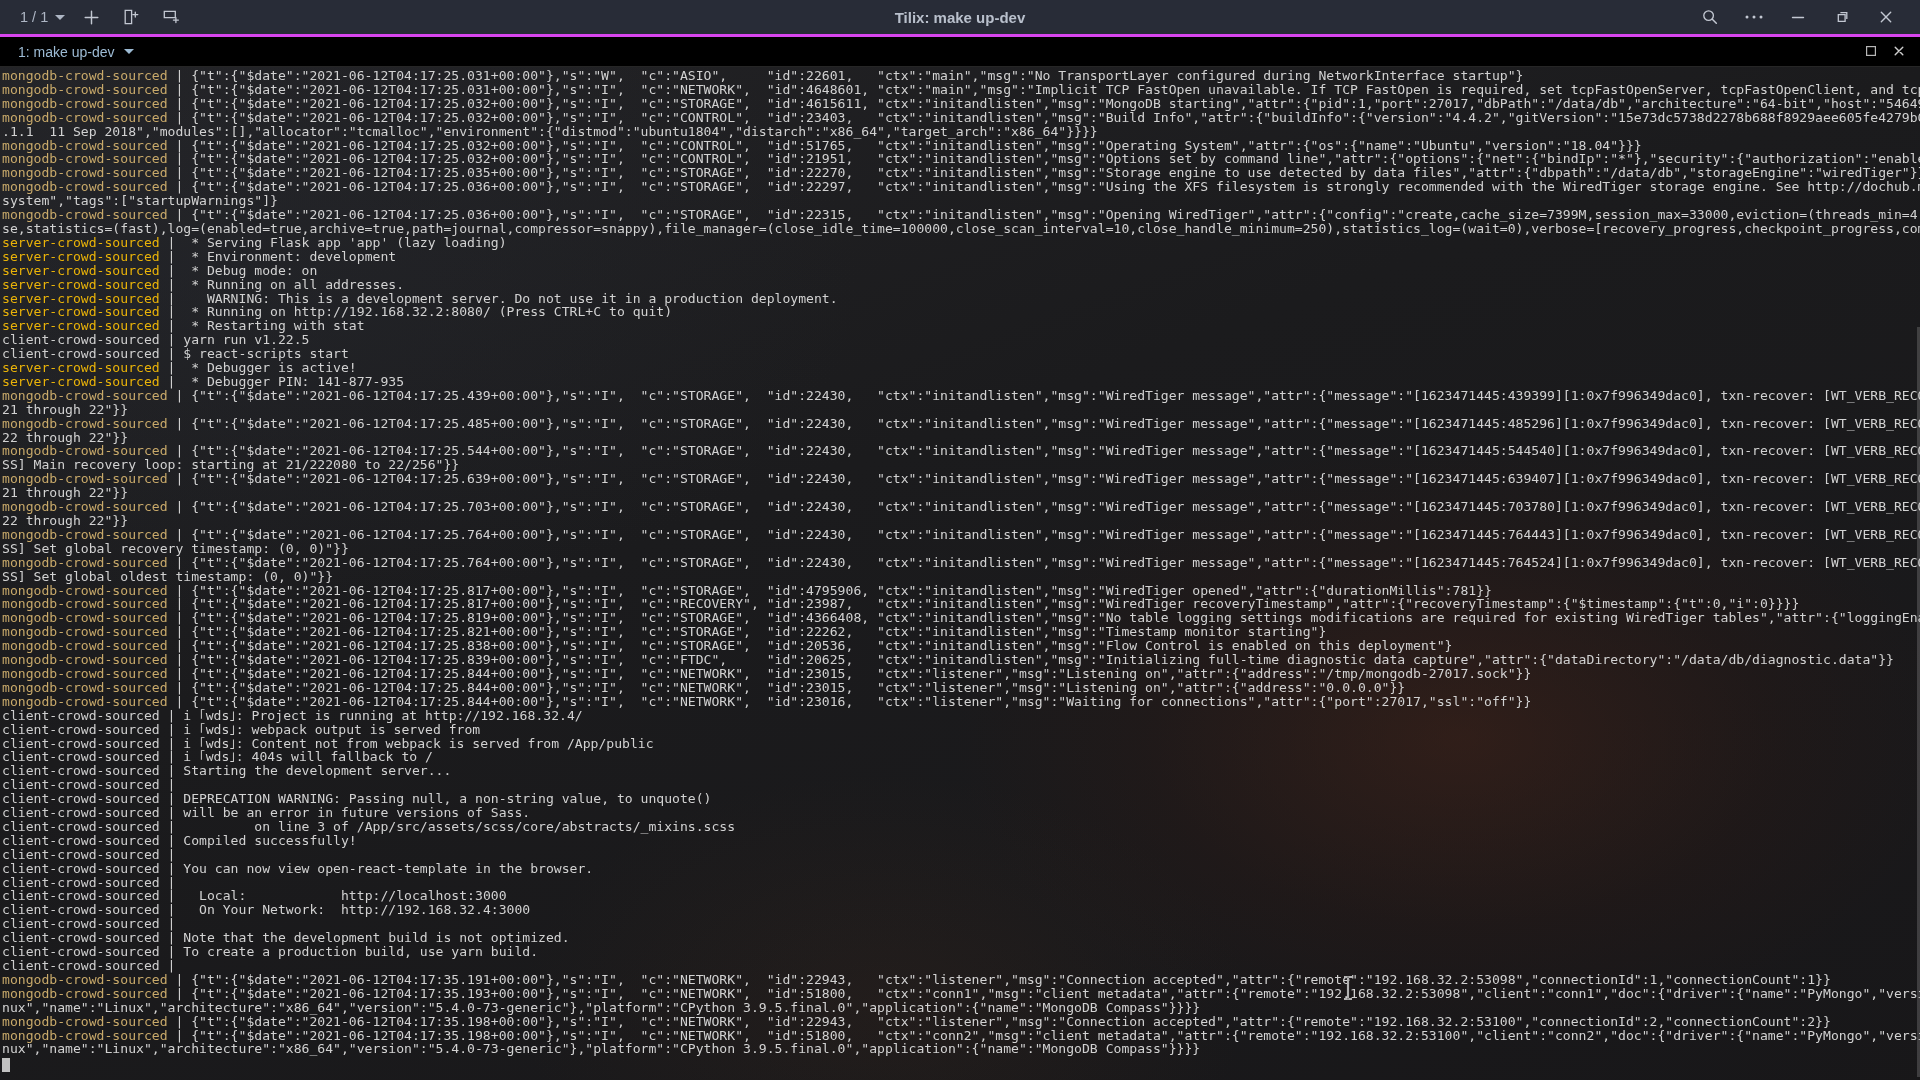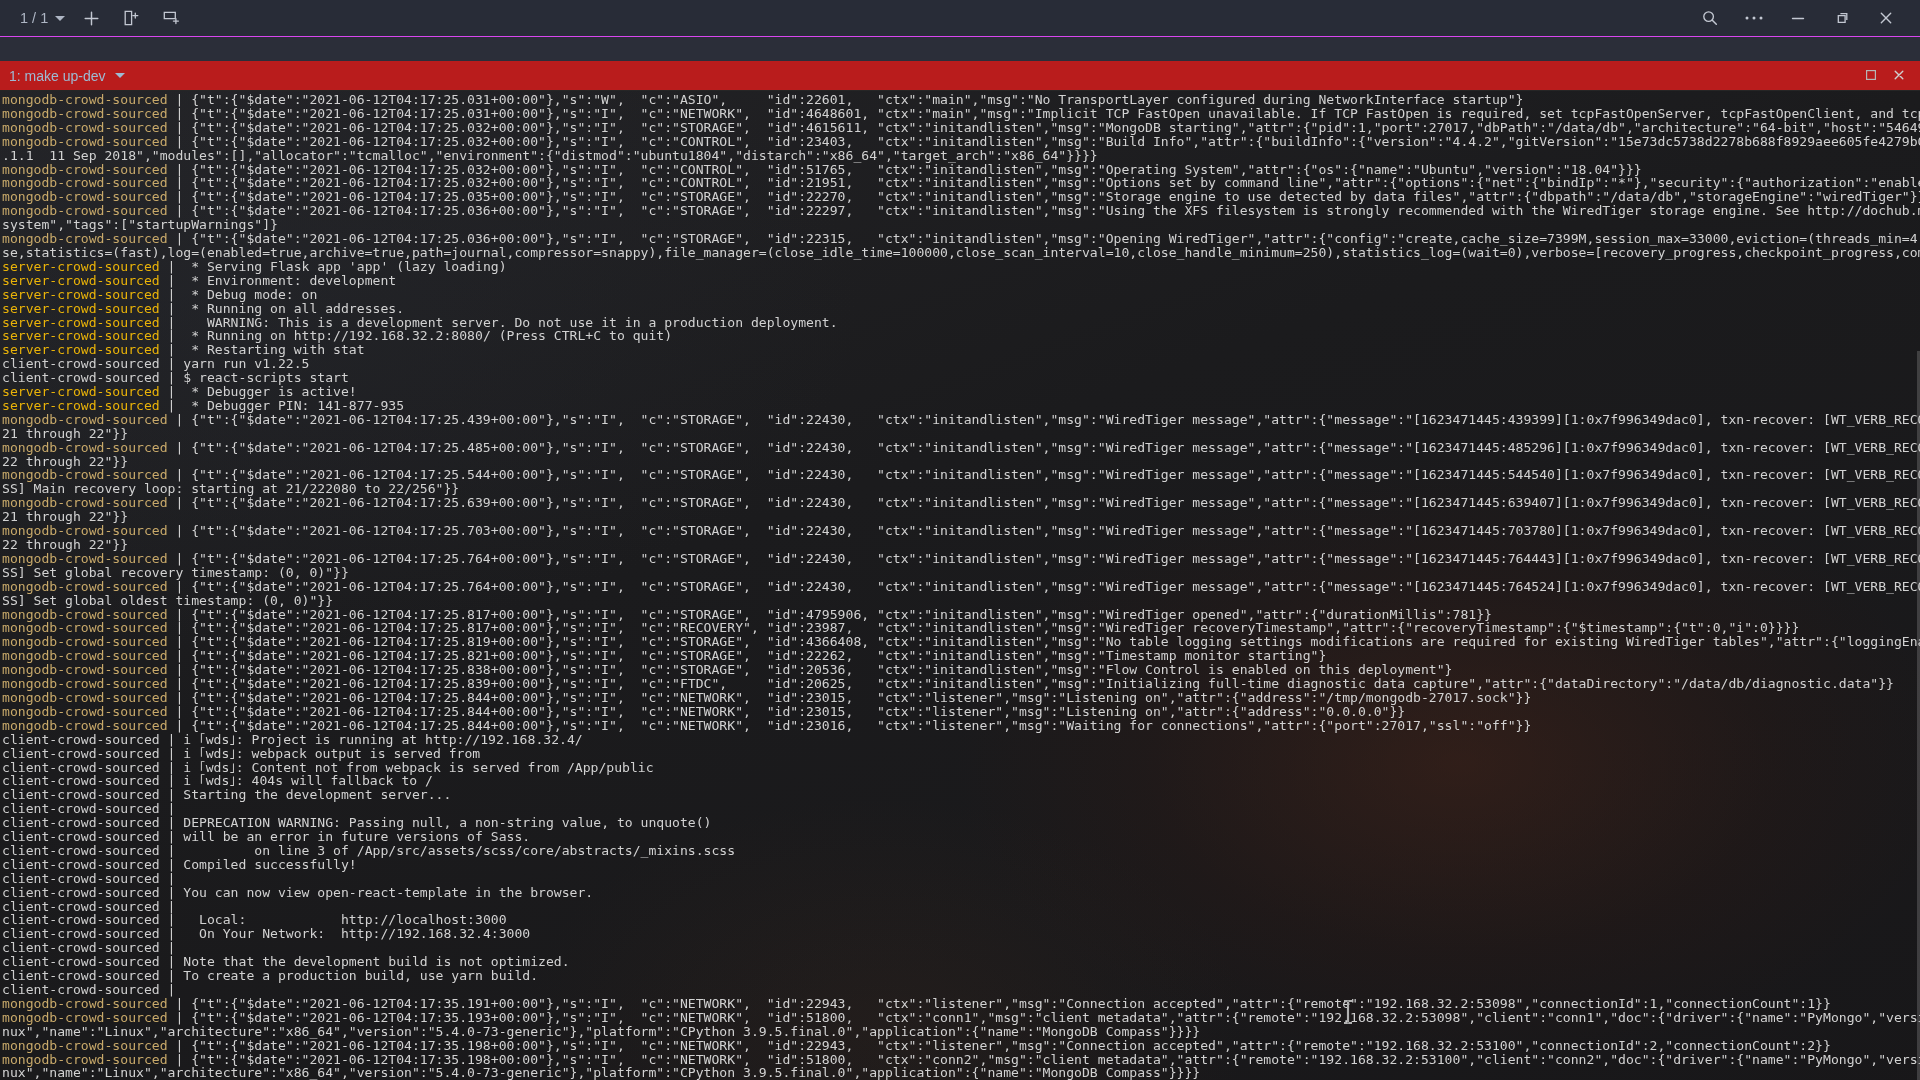--- a/index.html
+++ b/index.html
@@ -15,21 +15,21 @@
   }
 
   
   #titlebar {
     height: 37px;
     background: #282c37;
     display: flex;
     align-items: center;
     position: relative;
     box-sizing: border-box;
-    border-bottom: 1px solid #d946ef;
+    border-bottom: 3px solid #d946ef;
   }
   .tb-left {
     display: flex;
     align-items: center;
     padding-left: 14px;
     gap: 0px;
     z-index: 2;
   }
   .tb-btn {
     width: 40px;
@@ -74,27 +74,26 @@
     display: flex;
     align-items: center;
     padding-right: 12px;
     z-index: 2;
   }
   .tb-right .tb-btn { width: 44px; height: 32px; }
 
   
   #sessionbar {
     height: 30px;
-    background: #b91c1c;
+    background: #000000;
     display: flex;
     align-items: center;
     border-bottom: 1px solid #262626;
     box-sizing: border-box;
-    padding-left: 9px;
-    margin-top: 24px;
+    padding-left: 18px;
   }
   #session-label {
     color: #9dbbd4;
     font-family: "Liberation Sans", sans-serif;
     font-size: 14px;
     display: flex;
     align-items: center;
     gap: 9px;
   }
   .sb-right {
@@ -199,20 +198,21 @@
       <span>
         <svg width="18" height="18" viewBox="0 0 18 18">
           <path d="M2.3 3.4h11v6.2h-11z" fill="none" stroke="#c3c8d2" stroke-width="1.3"></path>
           <path d="M13.9 9.6v5M11.4 12.1h5" stroke="#c3c8d2" stroke-width="1.3" stroke-linecap="round"></path>
         </svg>
       </span>
     </div>
 
   </div>
 
+  <div id="title-text">Tilix: make up-dev</div>
 
   <div class="tb-right">
 
     <div class="tb-btn">
       <span>
         <svg width="18" height="18" viewBox="0 0 18 18">
           <circle cx="7.6" cy="7.6" r="4.8" fill="none" stroke="#c3c8d2" stroke-width="1.35"></circle>
           <path d="M11.3 11.3l4 4" stroke="#c3c8d2" stroke-width="1.5" stroke-linecap="round"></path>
         </svg>
       </span>

